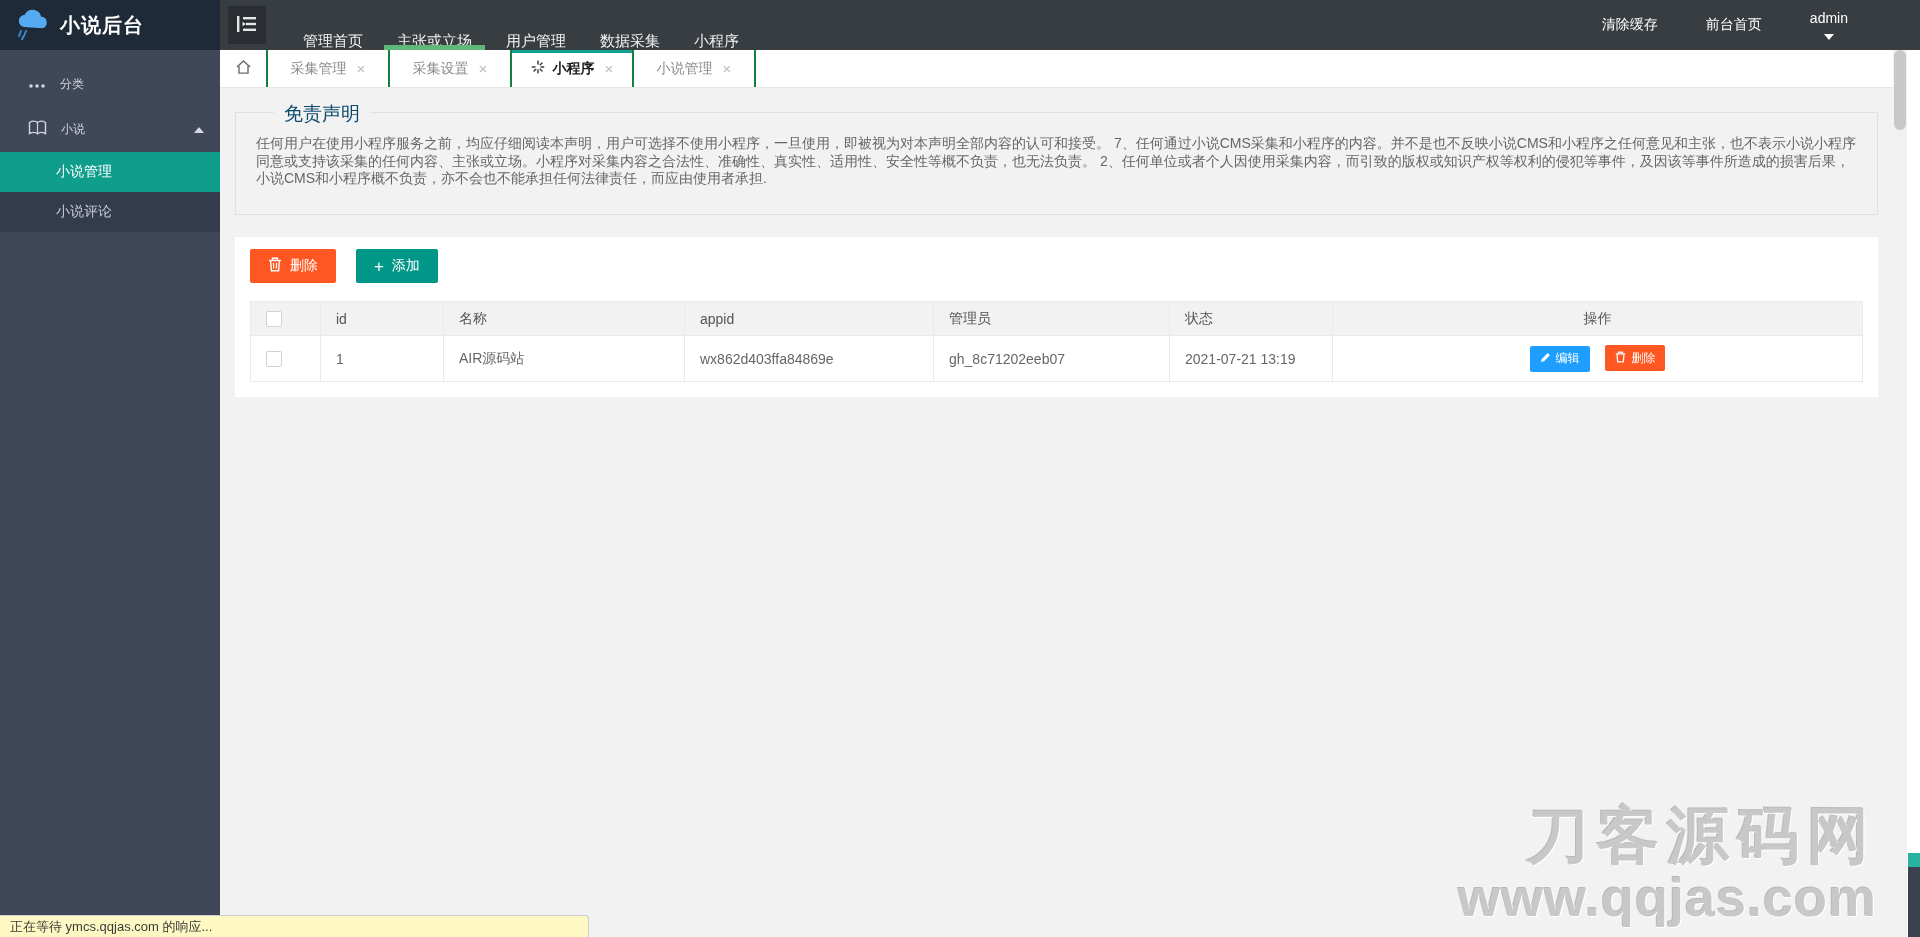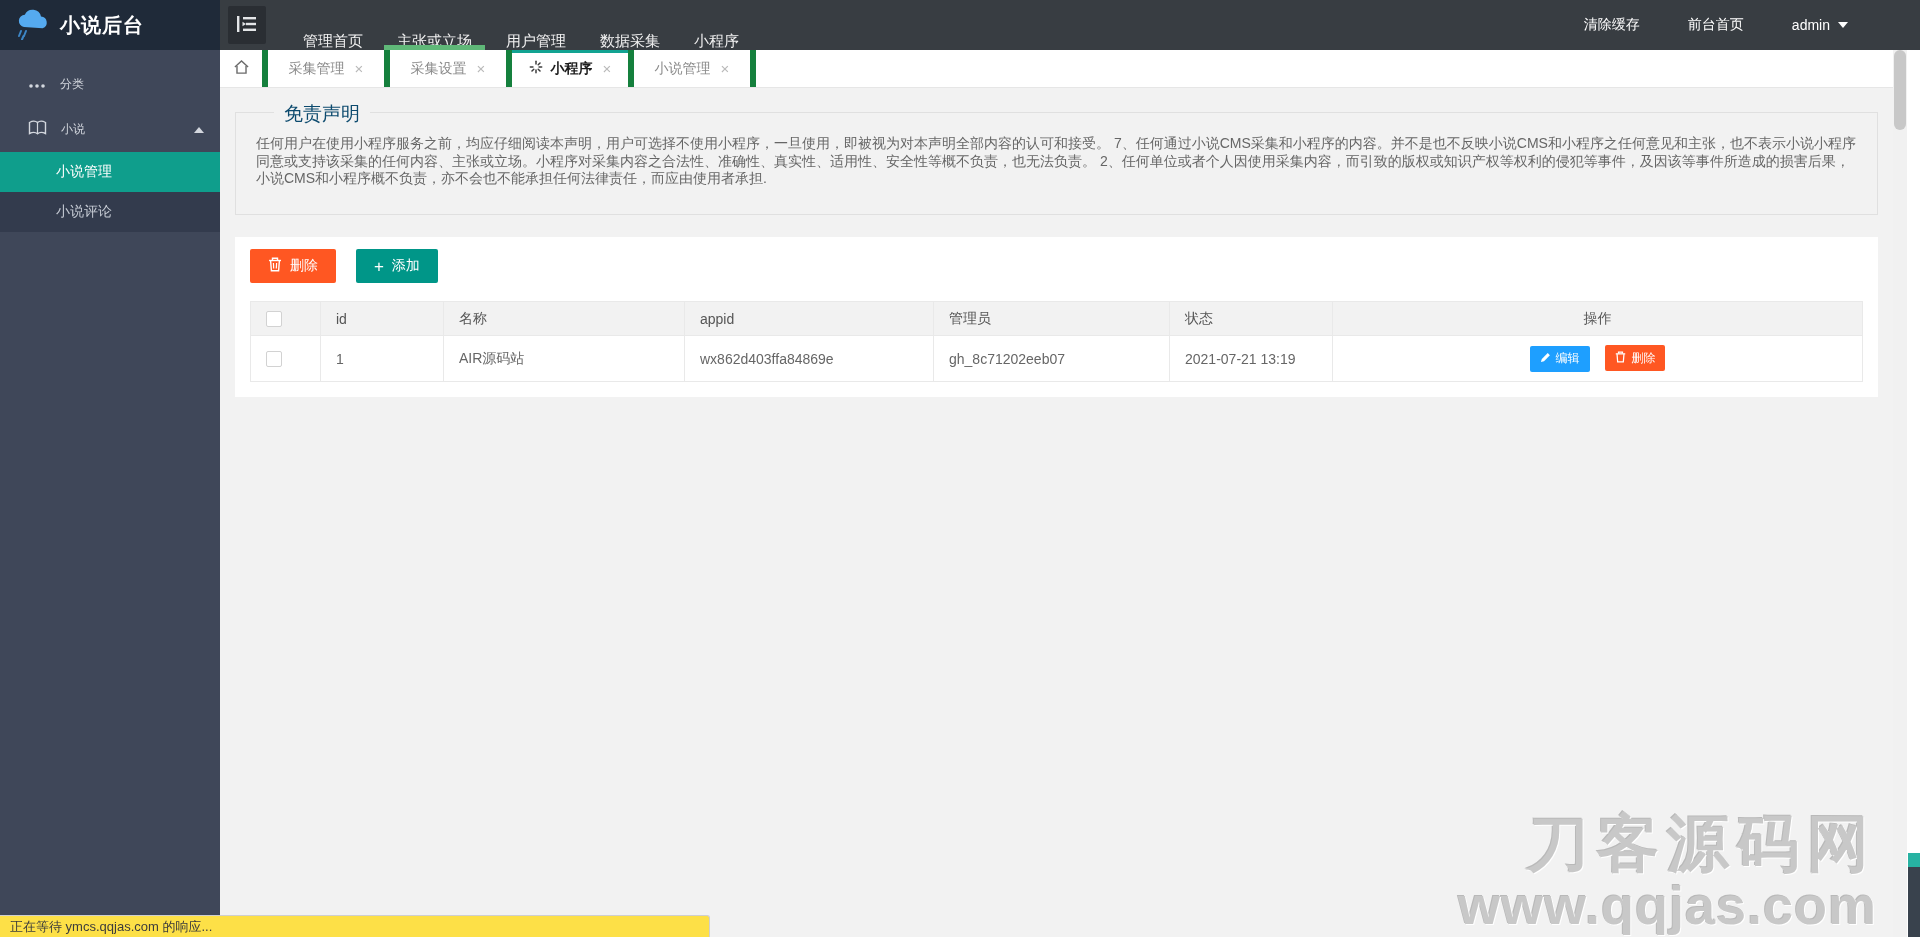--- a/index.html
+++ b/index.html
@@ -10,35 +10,35 @@
   
   .navbar { position:absolute; top:0; left:0; width:1920px; height:50px; background:#383d42; display:flex; align-items:stretch; z-index:20; }
   .logo { width:220px; height:50px; background:#1f2a39; color:#fff; display:flex; align-items:center; gap:10px; padding-left:14px; flex:0 0 auto; }
   .logo-text { font-size:20px; letter-spacing:1px;font-weight:bold; }
   .nav-toggle { width:38px; height:38px; margin:6px 0 0 8px; background:#2a2e33; border-radius:2px; display:flex; align-items:center; justify-content:center; cursor:pointer; flex:0 0 auto; }
   .nav-menu { display:flex; margin-left:20px; }
   .nav-item { position:relative; line-height:50px; padding:16px 17px; color:#f2f2f2; font-size:15px; cursor:pointer; }
   .nav-item.active::after { content:""; position:absolute; left:4px; right:4px; bottom:0; height:5px; background:#5FB878; }
   .nav-right { margin-left:auto; display:flex; align-items:center; gap:48px; padding-right:72px; color:#fff; font-size:14px; }
   .nav-link { cursor:pointer; }
-  .nav-user { display:flex; align-items:center; gap:8px; cursor:pointer; }
+  .nav-user { display:flex; align-items:center; gap:8px; cursor:pointer;flex-direction:column; }
   .caret-down { width:0; height:0; border-left:5px solid transparent; border-right:5px solid transparent; border-top:6px solid #fff; }
 
   
   .sidebar { position:absolute; top:50px; left:0; width:220px; height:887px; background:#3f4759; z-index:10; }
   .side-item { position:relative; height:45px; display:flex; align-items:center; gap:14px; padding-left:28px; color:#d3d7de; font-size:12px; cursor:pointer; }
   .side-item:first-child { margin-top:12px; }
   .caret-up { position:absolute; right:16px; width:0; height:0; border-left:5px solid transparent; border-right:5px solid transparent; border-bottom:6px solid #d3d7de; }
   .submenu { background:#333b4d; }
   .sub-item { height:40px; display:flex; align-items:center; padding-left:56px; color:#c6cbd4; font-size:14px; cursor:pointer; }
   .sub-item.active { background:#0F9E8C; color:#fff; }
 
   
   .tabbar { position:absolute; top:50px; left:220px; width:1673px; height:38px; background:#fff; border-bottom:1px solid #e6e6e6; display:flex; z-index:5; }
-  .tab { position:relative; width:122px; display:flex; align-items:center; justify-content:center; gap:8px; border-right:6px solid #15803d; font-size:14px; color:#8a8a8a; cursor:pointer; background:#fff; }
+  .tab { position:relative; width:122px; display:flex; align-items:center; justify-content:center; gap:8px; border-right:2px solid #15803d; font-size:14px; color:#8a8a8a; cursor:pointer; background:#fff; }
   .tab-home { width:48px; }
   .tab.active { color:#1c1c1c; font-weight:bold; }
   .tab.active::before { content:""; position:absolute; top:0; left:0; right:0; height:3px; background:#12A392; }
   .tab-close { font-size:15px; color:#b9b9b9; font-weight:normal; margin-left:2px; cursor:pointer; }
 
   
   .content { position:absolute; top:88px; left:220px; width:1673px; height:849px; background:#f2f2f2; overflow:hidden; z-index:1; }
 
   .fieldset { position:relative; margin:24px 15px 0 15px; border:1px solid #e0e0e0; padding:22px 20px 26px 20px; }
   .fieldset-legend { position:absolute; top:-12px; left:38px; background:#f2f2f2; padding:0 10px; font-size:19px; color:#0c4a6e; }
@@ -60,24 +60,24 @@
   .btn-edit { background:#1E9FFF; margin-right:12px; }
   .btn-del { background:#FF5722; }
 
   
   .scrollbar { position:absolute; top:50px; left:1893px; width:14px; height:887px; background:#f1f1f1; z-index:15; }
   .scroll-thumb { position:absolute; top:0; left:1px; width:12px; height:80px; background:#c8c8c8; border-radius:6px; }
   .edge-bar { position:absolute; right:0; bottom:0; width:12px; height:84px; background:#39424d; z-index:60; }
   .edge-teal { position:absolute; top:0; left:0; width:12px; height:14px; background:#27b2a2; }
 
   
-  .status-bubble { position:absolute; left:0; bottom:0; width:710px; height:22px; background:#fde047; border-top:1px solid #cfcfcf; border-right:1px solid #cfcfcf; border-top-right-radius:3px; line-height:21px; padding-left:10px; font-size:13px; color:#3c3c3c; z-index:50; }
-
-  
-  .watermark { position:absolute; right:16px; bottom:4px; text-align:right; z-index:40; color:#c8c8c8; font-weight:bold; line-height:1.04; text-shadow:1px 1px 0 #ffffff, -1px -1px 0 #b9b9b9; }
+  .status-bubble { position:absolute; left:0; bottom:0; width:589px; height:22px; background:#fef9c3; border-top:1px solid #cfcfcf; border-right:1px solid #cfcfcf; border-top-right-radius:3px; line-height:21px; padding-left:10px; font-size:13px; color:#3c3c3c; z-index:50; }
+
+  
+  .watermark { position:absolute; right:16px; bottom:12px; text-align:right; z-index:40; color:#c8c8c8; font-weight:bold; line-height:1.04; text-shadow:1px 1px 0 #ffffff, -1px -1px 0 #b9b9b9; }
   .wm1 { font-size:62px; letter-spacing:8px; }
   .wm2 { font-size:54px; letter-spacing:1px; }
 </style>
 </head>
 <body>
 
 <div id="app">
 
   <div class="navbar">
     <div class="logo">

